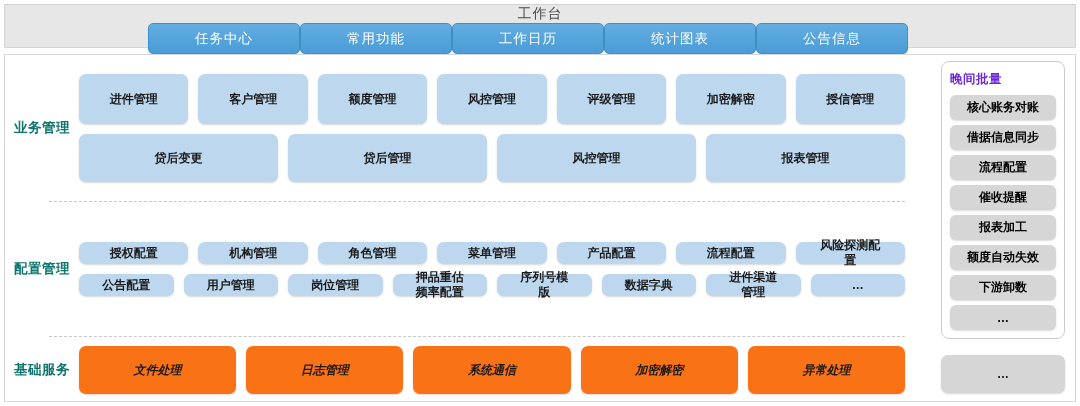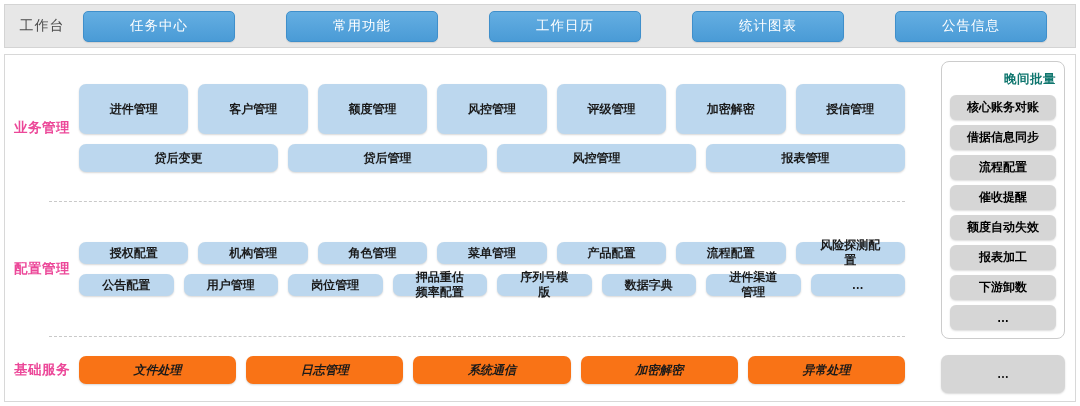--- a/index.html
+++ b/index.html
@@ -19,20 +19,21 @@
     position: absolute;
     left: 4px;
     top: 4px;
     width: 1072px;
     height: 44px;
     background: #e7e7e7;
     border: 1px solid #d4d4d4;
     box-sizing: border-box;
     display: flex;
     align-items: center;
+    flex-direction: column;
   }
   .topbar-label {
     width: 74px;
     text-align: center;
     font-size: 14px;
     color: #4a4a4a;
     font-weight: 400;
     letter-spacing: 1px;
     flex: 0 0 auto;
   }
@@ -92,21 +93,21 @@
   #section-business { top: 0px;   height: 146px; }
   #section-config   { top: 148px; height: 132px; }
   #section-basic    { top: 284px; height: 62px;  }
 
   .section-label {
     width: 74px;
     flex: 0 0 auto;
     text-align: center;
     font-size: 13.5px;
     font-weight: bold;
-    color: #ec4899;
+    color: #0f766e;
     letter-spacing: 0.5px;
   }
   .section-rows {
     flex: 1 1 auto;
     display: flex;
     flex-direction: column;
     gap: 10px;
     padding-right: 18px;
   }
   .row {
@@ -129,21 +130,21 @@
     line-height: 15px;
     box-shadow: 0 1px 2px rgba(0,0,0,0.16);
     box-sizing: border-box;
     padding: 2px 21px;
     cursor: pointer;
     flex: 1 1 0;
   }
   .tile.blue { background: #bcd7ee; }
   .tile.gray { background: #f97316; font-style: italic; }
   .tile.h-sm { height: 50px; }
-  .tile.h-md { height: 28px; }
+  .tile.h-md { height: 48px; }
   .tile.h-lg { height: 22px; }
 
   
   .divider {
     position: absolute;
     left: 44px;
     width: 856px;
     border-top: 1px dashed #c9c9c9;
     height: 0;
   }
@@ -161,22 +162,22 @@
     border-radius: 8px;
     background: #ffffff;
     padding: 6px 8px 8px 8px;
     display: flex;
     flex-direction: column;
     gap: 5px;
   }
   .rail-title {
     font-size: 12.5px;
     font-weight: bold;
-    color: #0f766e;
-    text-align: right;
+    color: #6d28d9;
+    text-align: left;
     padding: 3px 0 2px 0;
     letter-spacing: 0.5px;
   }
   .rail-item {
     height: 25px;
     background: #d6d6d6;
     border-radius: 6px;
     display: flex;
     align-items: center;
     justify-content: center;
@@ -289,21 +290,21 @@
     </div>
 
   </div>
 
   <div class="right-rail">
     <div class="rail-title">晚间批量</div>
     <div class="rail-item">核心账务对账</div>
     <div class="rail-item">借据信息同步</div>
     <div class="rail-item">流程配置</div>
     <div class="rail-item">催收提醒</div>
+    <div class="rail-item">报表加工</div>
     <div class="rail-item">额度自动失效</div>
-    <div class="rail-item">报表加工</div>
     <div class="rail-item">下游卸数</div>
     <div class="rail-item">…</div>
   </div>
 
   <div class="right-bottom-tile">…</div>
 
 </div>
 
 </body></html>

